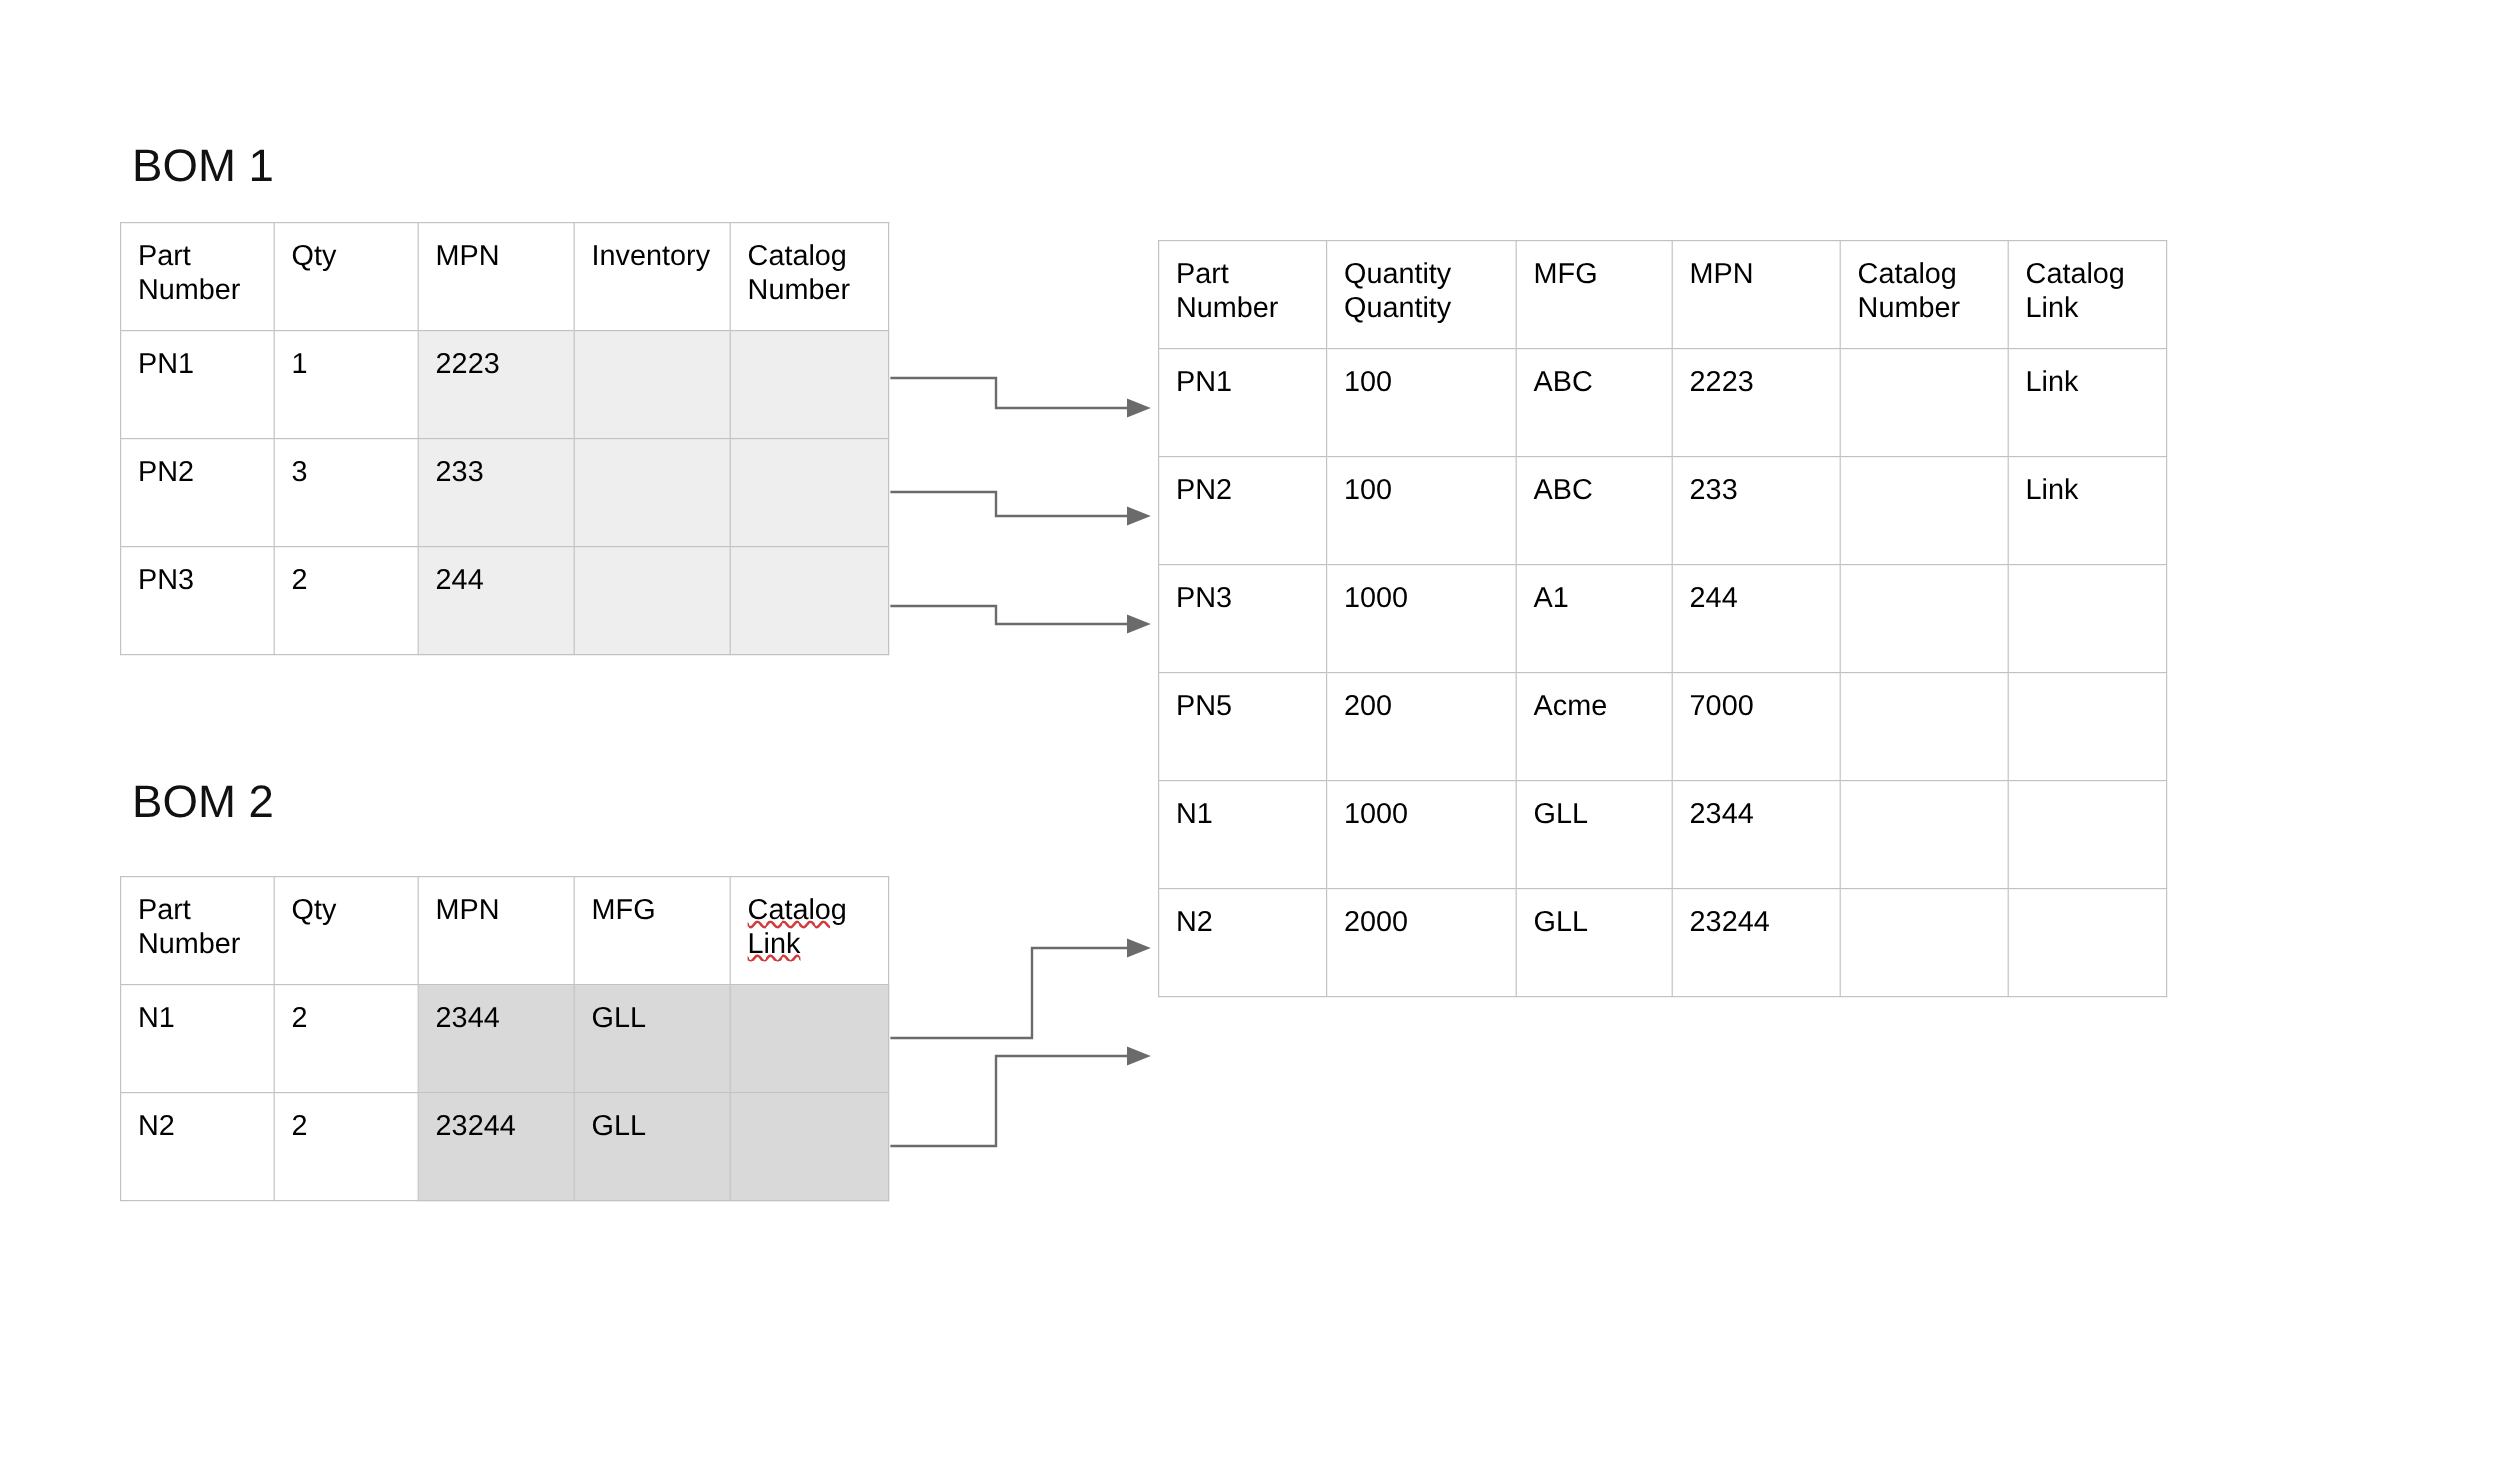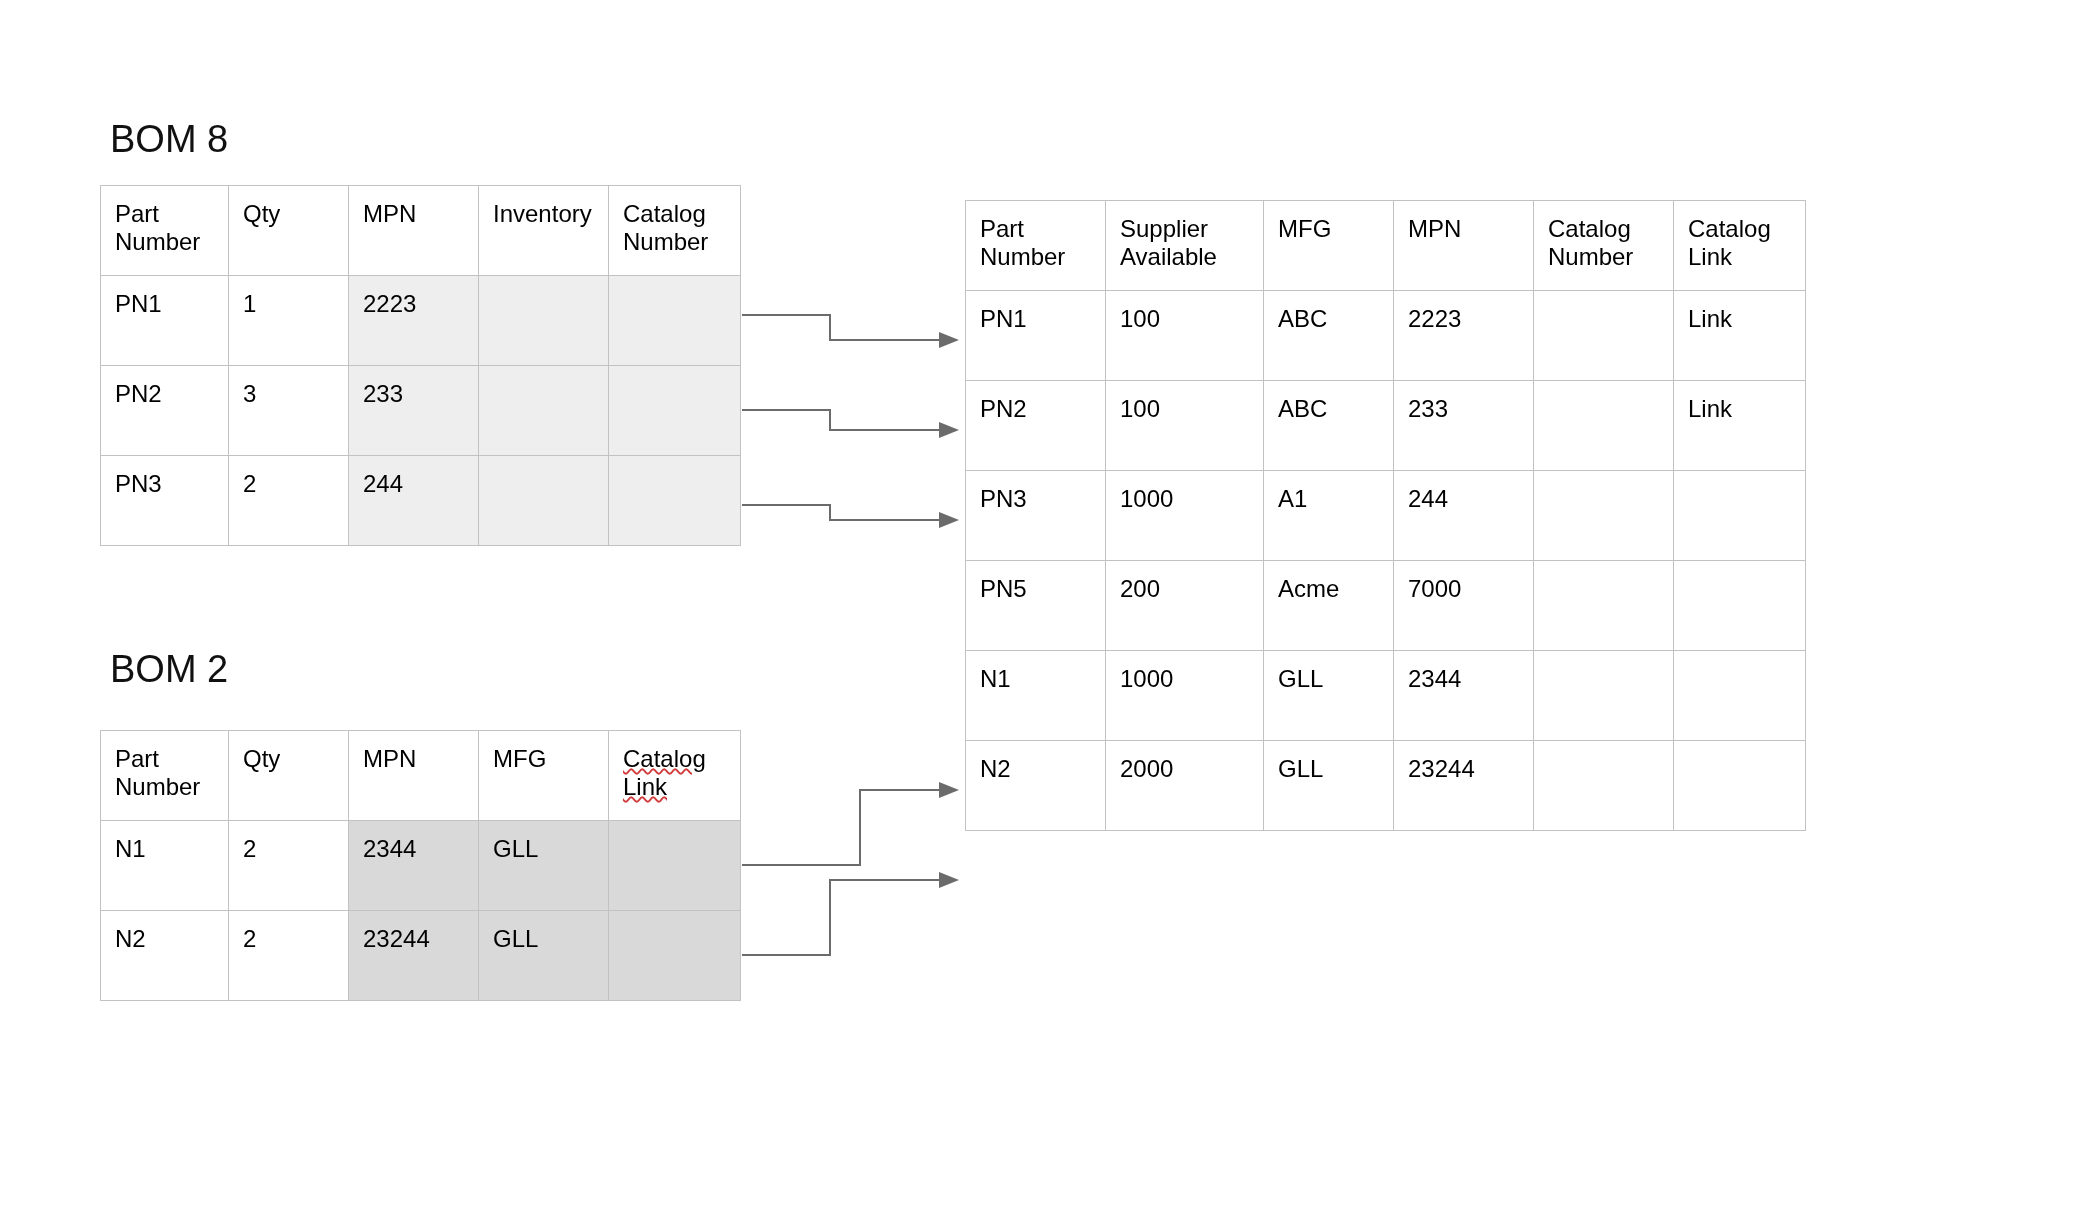--- a/index.html
+++ b/index.html
@@ -70,21 +70,21 @@
   .squiggle {
     text-decoration: underline wavy #d23b3b;
     text-decoration-thickness: 2px;
   }
 </style>
 </head>
 <body>
 
 <div class="canvas">
 
-  <h2 class="section-title" style="left:110px; top:118px;">BOM 8</h2>
+  <h2 class="section-title" style="left:110px; top:118px;">BOM 1</h2>
 
   <table class="grid" style="left:100px; top:185px; width:640px;">
     <colgroup>
       <col style="width:128px">
         <col style="width:120px">
         <col style="width:130px">
       <col style="width:130px">
         <col style="width:132px">
     </colgroup>
     <tbody>
@@ -160,21 +160,21 @@
       <col style="width:140px">
         <col style="width:158px">
         <col style="width:130px">
       <col style="width:140px">
         <col style="width:140px">
         <col style="width:132px">
     </colgroup>
     <tbody>
         <tr class="header-row">
       <th>Part Number</th>
-      <th>Supplier Available</th>
+      <th>Quantity Quantity</th>
       <th>MFG</th>
       <th>MPN</th>
       <th>Catalog Number</th>
       <th>Catalog Link</th>
     </tr>
     <tr class="data-row">
       <td>PN1</td>
       <td>100</td>
       <td>ABC</td>
       <td>2223</td>

